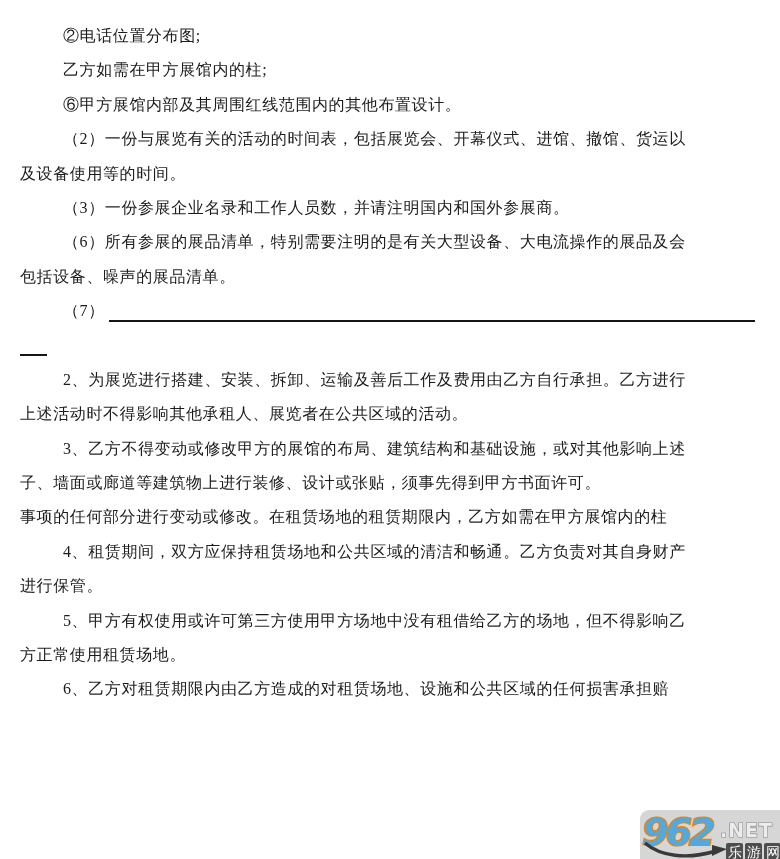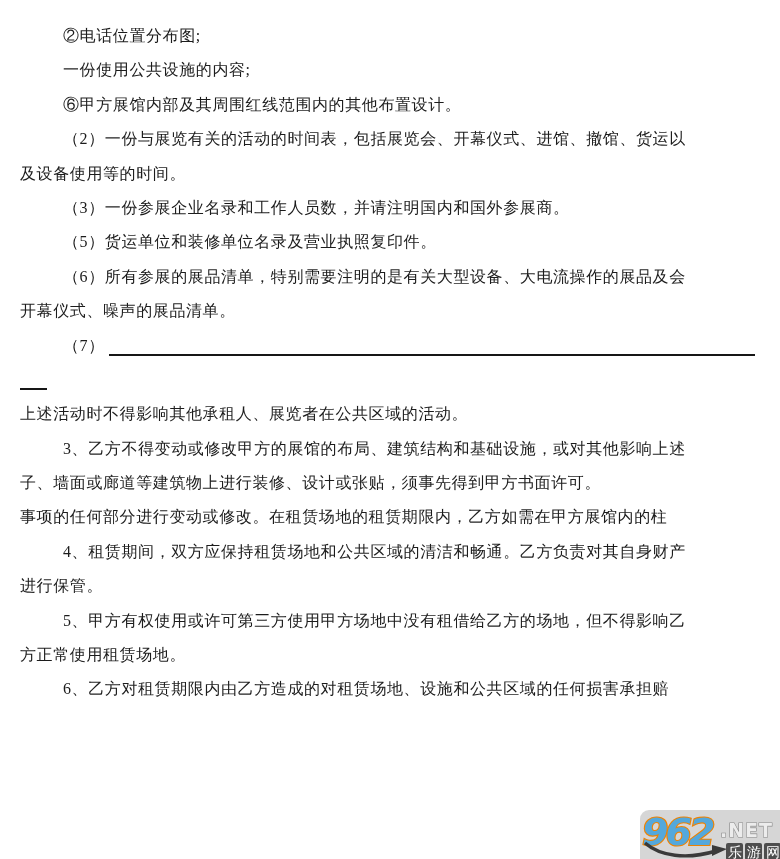--- a/index.html
+++ b/index.html
@@ -61,35 +61,35 @@
     width: 144px;
     height: 56px;
   }
 </style>
 </head>
 <body>
 
 <div id="page">
   <div id="doc">
     <div class="line indent">②电话位置分布图;</div>
-    <div class="line indent">一份使用公共设施的内容;</div>
+    <div class="line indent">乙方如需在甲方展馆内的柱;</div>
     <div class="line indent">⑥甲方展馆内部及其周围红线范围内的其他布置设计。</div>
     <div class="line indent">（2）一份与展览有关的活动的时间表，包括展览会、开幕仪式、进馆、撤馆、货运以</div>
     <div class="line">及设备使用等的时间。</div>
     <div class="line indent">（3）一份参展企业名录和工作人员数，并请注明国内和国外参展商。</div>
-    <div class="line indent">（5）货运单位和装修单位名录及营业执照复印件。</div>
     <div class="line indent">（6）所有参展的展品清单，特别需要注明的是有关大型设备、大电流操作的展品及会</div>
-    <div class="line">开幕仪式、噪声的展品清单。</div>
+    <div class="line">包括设备、噪声的展品清单。</div>
     <div class="line indent flexline">
       <span class="txt">（7）</span>
       <span class="blank long"></span>
     </div>
     <div class="line flexline">
       <span class="blank short"></span>
     </div>
+    <div class="line indent">2、为展览进行搭建、安装、拆卸、运输及善后工作及费用由乙方自行承担。乙方进行</div>
     <div class="line">上述活动时不得影响其他承租人、展览者在公共区域的活动。</div>
     <div class="line indent">3、乙方不得变动或修改甲方的展馆的布局、建筑结构和基础设施，或对其他影响上述</div>
     <div class="line">子、墙面或廊道等建筑物上进行装修、设计或张贴，须事先得到甲方书面许可。</div>
     <div class="line">事项的任何部分进行变动或修改。在租赁场地的租赁期限内，乙方如需在甲方展馆内的柱</div>
     <div class="line indent">4、租赁期间，双方应保持租赁场地和公共区域的清洁和畅通。乙方负责对其自身财产</div>
     <div class="line">进行保管。</div>
     <div class="line indent">5、甲方有权使用或许可第三方使用甲方场地中没有租借给乙方的场地，但不得影响乙</div>
     <div class="line">方正常使用租赁场地。</div>
     <div class="line indent">6、乙方对租赁期限内由乙方造成的对租赁场地、设施和公共区域的任何损害承担赔</div>
   </div>

